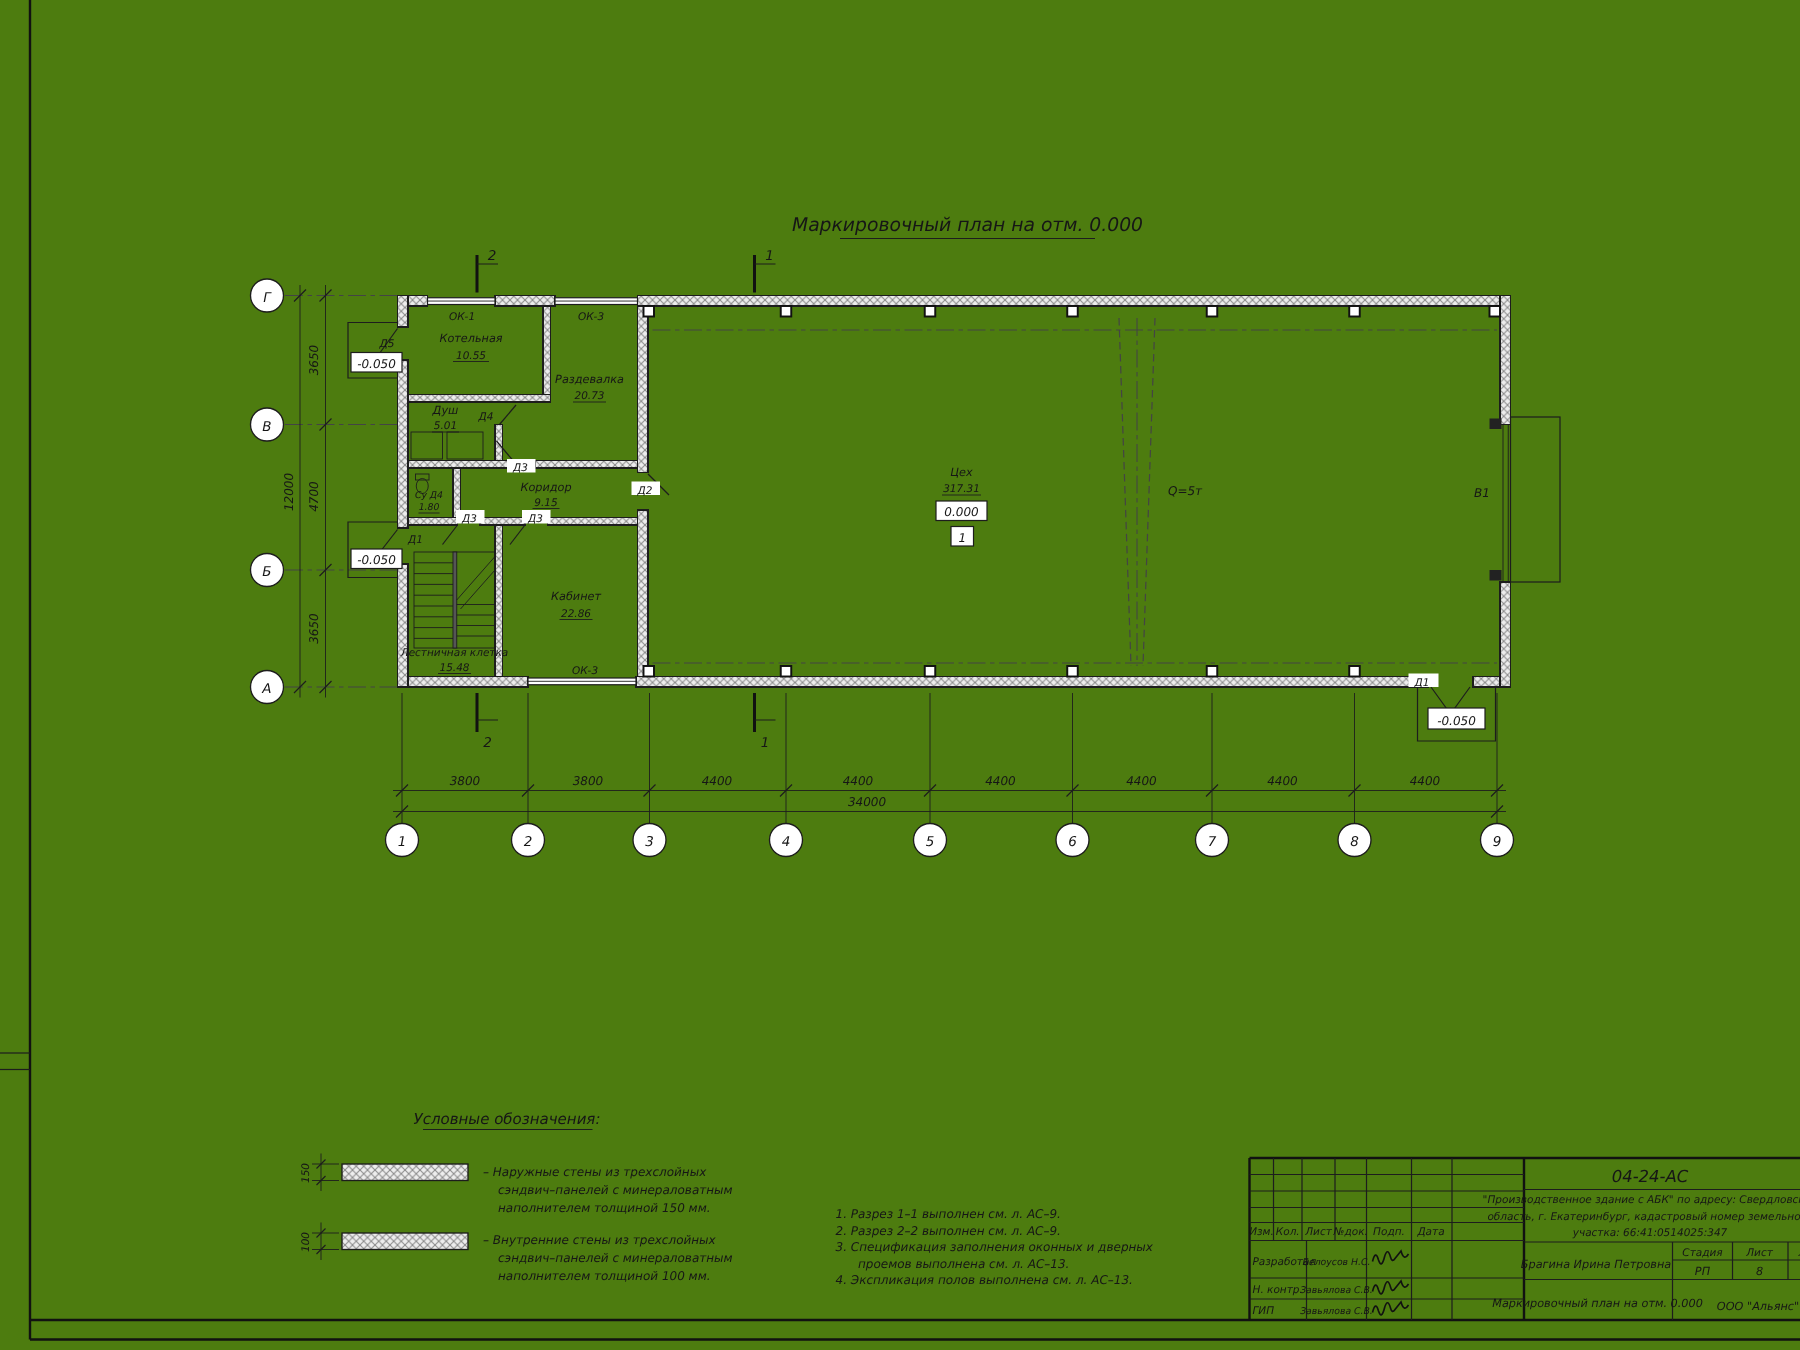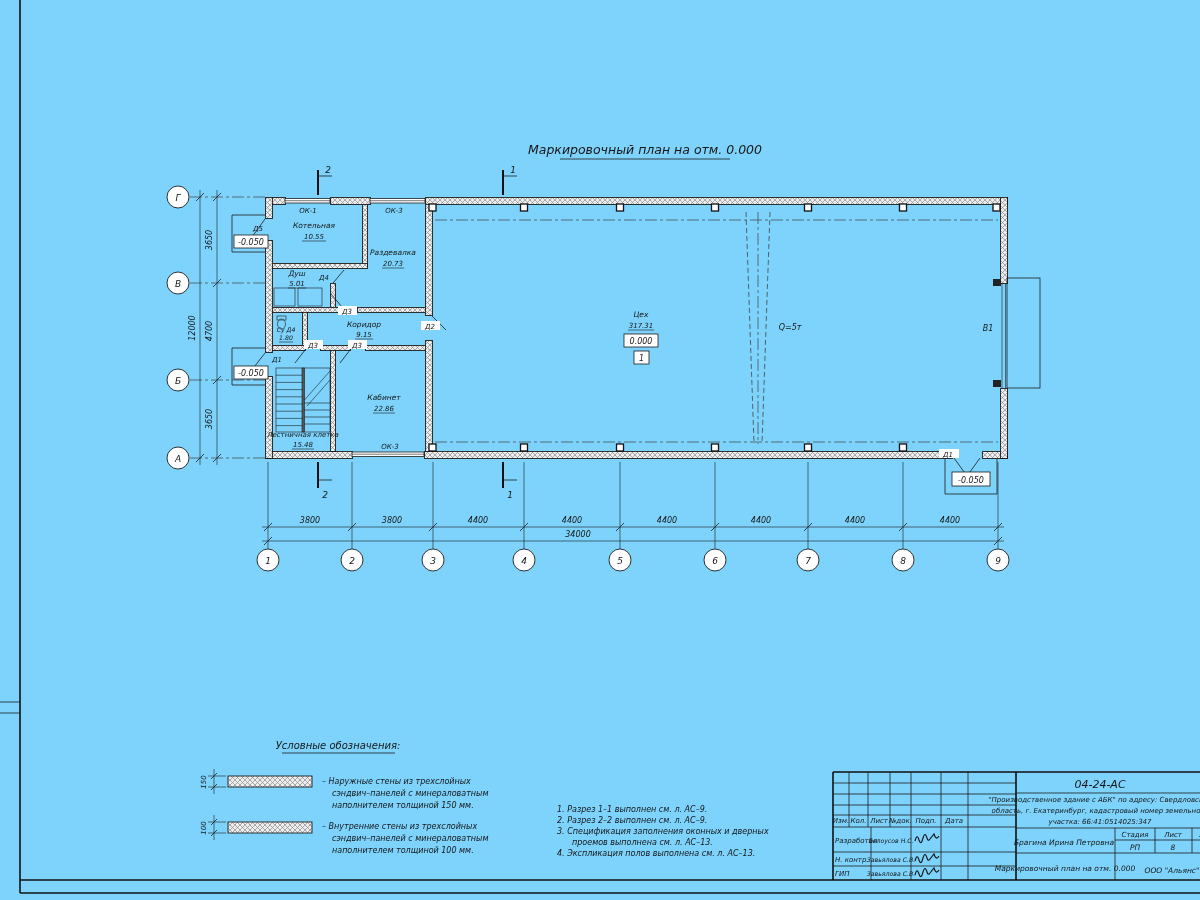--- a/index.html
+++ b/index.html
@@ -1,16 +1,16 @@
 <!DOCTYPE html>
 <html><head>
 <meta charset="utf-8">
 <style>
   html,body{margin:0;padding:0;background:#fff;width:1200px;height:900px;overflow:hidden;}
-  #sheet{position:relative;width:1200px;height:900px;background:#7dd3fc;}
+  #sheet{position:relative;width:1200px;height:900px;background:#4d7c0f;}
   svg{position:absolute;left:0;top:0;}
   text{font-family:"DejaVu Sans",sans-serif;font-style:italic;fill:#161616;}
   .mid{text-anchor:middle;}
   .t6{font-size:6.2px;} .t7{font-size:7px;} .t75{font-size:7.5px;} .t8{font-size:8px;}
   .t9{font-size:9px;} .t10{font-size:10px;} .t11{font-size:11px;} .t12{font-size:12.5px;}
   .ln{stroke:#1d1d1d;stroke-width:0.8;fill:none;}
   .thin{stroke:#1d1d1d;stroke-width:0.6;fill:none;}
   .thk{stroke:#111;stroke-width:1.6;fill:none;}
   .dashdot{stroke:#444;stroke-width:0.7;fill:none;stroke-dasharray:12 3 3 3;}
   .dash{stroke:#444;stroke-width:0.8;fill:none;stroke-dasharray:5 3;}

